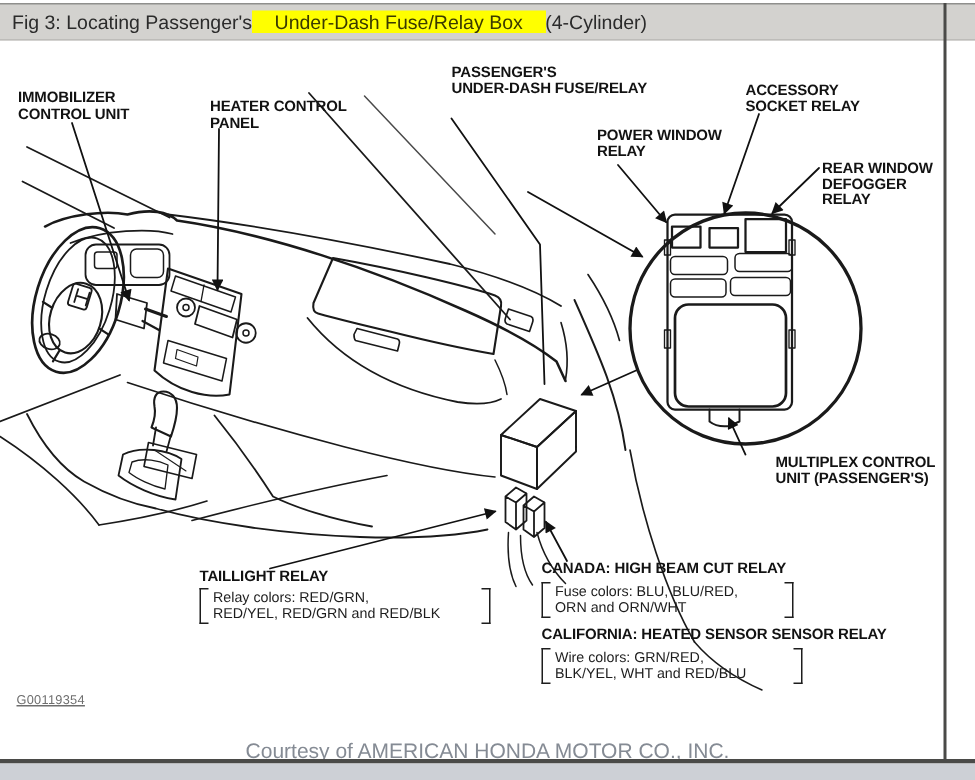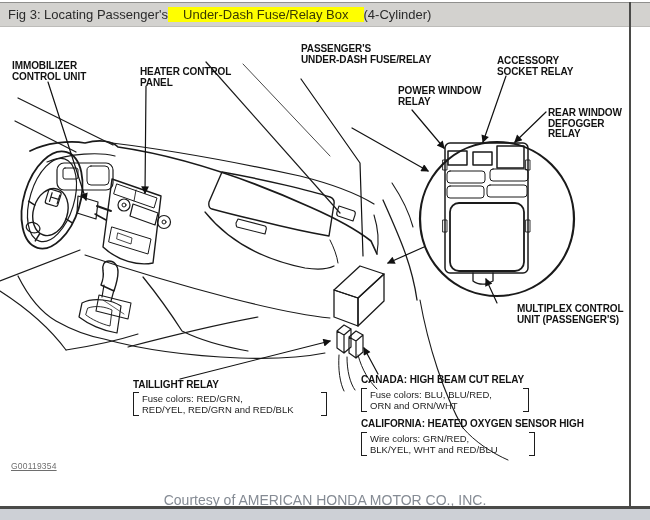--- a/index.html
+++ b/index.html
@@ -216,34 +216,34 @@
 
   <div class="lbl" style="left:472px;top:304px;margin-left:45px;">
     <span>MULTIPLEX CONTROL</span>
     <span>UNIT (PASSENGER'S)</span>
   </div>
 
   <div class="lbl" style="left:133px;top:380px;">
     <span>TAILLIGHT RELAY</span>
   </div>
   <div class="wnote" style="left:133px;top:392px;width:176px;">
-    <span>Fuse colors: RED/GRN,</span>
+    <span>Relay colors: RED/GRN,</span>
     <span>RED/YEL, RED/GRN and RED/BLK</span>
   </div>
 
   <div class="lbl" style="left:361px;top:375px;">
     <span>CANADA: HIGH BEAM CUT RELAY</span>
   </div>
   <div class="wnote" style="left:361px;top:388px;width:150px;">
     <span>Fuse colors: BLU, BLU/RED,</span>
     <span>ORN and ORN/WHT</span>
   </div>
 
   <div class="lbl" style="left:361px;top:419px;">
-    <span>CALIFORNIA: HEATED OXYGEN SENSOR HIGH</span>
+    <span>CALIFORNIA: HEATED SENSOR SENSOR RELAY</span>
   </div>
   <div class="wnote" style="left:361px;top:432px;width:156px;">
     <span>Wire colors: GRN/RED,</span>
     <span>BLK/YEL, WHT and RED/BLU</span>
   </div>
 
   <div class="figid">G00119354</div>
   <div class="courtesy">Courtesy of AMERICAN HONDA MOTOR CO., INC.</div>
 
   <div class="rborder"></div>

